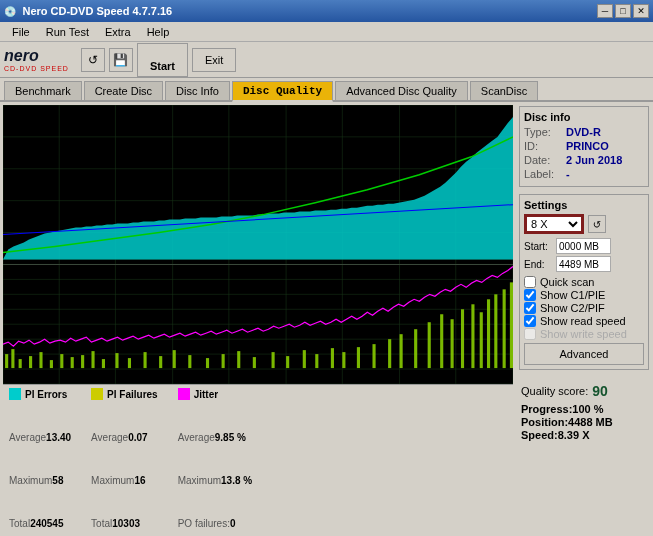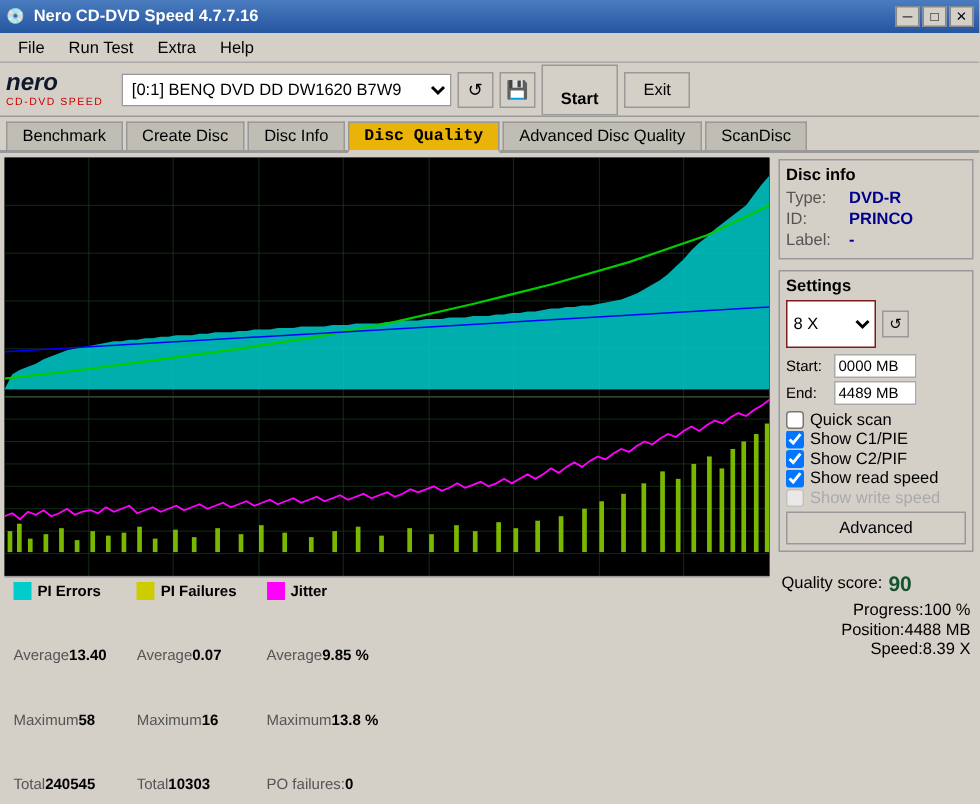--- a/index.html
+++ b/index.html
@@ -33,35 +33,35 @@
     
     .main-content { display: flex; height: calc(536px - 22px - 20px - 36px - 26px); background: #d4d0c8; }
     
     
     .right-panel { width: 138px; padding: 4px; display: flex; flex-direction: column; gap: 3px; font-size: 11px; }
     .panel-title { font-weight: bold; font-size: 11px; margin-bottom: 3px; }
     .panel-row { display: flex; gap: 4px; margin-bottom: 2px; }
     .panel-label { color: #555; min-width: 38px; }
     .panel-value { font-weight: bold; color: #00008b; }
     
-    .speed-select { height: 32px; font-size: 11px; background: white; border: 1px solid #7f1d1d; width: 60px; }
+    .speed-select { height: 20px; font-size: 11px; background: white; border: 3px solid #7f1d1d; width: 60px; }
     .mb-input { width: 55px; height: 16px; border: 1px solid #aaa; font-size: 10px; padding: 1px 2px; text-align: left; }
     
     .checkbox-row { display: flex; align-items: center; gap: 4px; margin-bottom: 1px; }
     .checkbox-row input[type=checkbox] { width: 12px; height: 12px; }
     .checkbox-row label { font-size: 11px; }
     
     .advanced-btn { width: 100%; height: 22px; background: #d4d0c8; border: 1px solid #999; cursor: pointer; font-size: 11px; margin-top: 2px; }
     
     .quality-row { display: flex; align-items: center; gap: 4px; margin-top: 4px; }
     .quality-label { font-size: 11px; }
     .quality-value { font-size: 14px; font-weight: bold; color: #14532d; }
     
     .progress-section { margin-top: 4px; font-size: 11px; }
-    .prog-row { display: flex; justify-content: flex-end; margin-bottom: 1px; }
+    .prog-row { display: flex; justify-content: flex-start; margin-bottom: 1px; font-weight: bold; }
     
     
     .legend-area { background: #d4d0c8; padding: 3px 6px; display: flex; gap: 20px; font-size: 10px; border-top: 1px solid #999; }
     .legend-item { display: flex; flex-direction: column; }
     .legend-header { display: flex; align-items: center; gap: 4px; font-weight: bold; margin-bottom: 2px; }
     .legend-color { width: 12px; height: 12px; display: inline-block; }
     .legend-stats { font-size: 10px; line-height: 1.5; }
     .stat-row { display: flex; gap: 0; margin-top: 28px; }
     .stat-label { color: #555; }
     .stat-value { font-weight: bold; }
@@ -86,23 +86,20 @@
   <span class="menu-item">Run Test</span>
   <span class="menu-item">Extra</span>
   <span class="menu-item">Help</span>
 </div>
 
 <div class="toolbar">
   <div class="toolbar-logo">
     <span class="logo-nero">nero</span>
     <span class="logo-sub">CD-DVD SPEED</span>
   </div>
-  <select class="drive-select">
-    <option>[0:1]  BENQ DVD DD DW1620 B7W9</option>
-  </select>
   <div class="toolbar-btn">↺</div>
   <div class="toolbar-btn">💾</div>
   <button class="start-btn">Start</button>
   <button class="exit-btn">Exit</button>
 </div>
 
 <div class="tabs">
   <div class="tab">Benchmark</div>
   <div class="tab">Create Disc</div>
   <div class="tab">Disc Info</div>
@@ -323,20 +320,24 @@
       <div class="panel-title">Disc info</div>
       <div class="panel-row">
         <span class="panel-label">Type:</span>
         <span class="panel-value">DVD-R</span>
       </div>
       <div class="panel-row">
         <span class="panel-label">ID:</span>
         <span class="panel-value">PRINCO</span>
       </div>
       <div class="panel-row">
+        <span class="panel-label">Date:</span>
+        <span class="panel-value">2 Jun 2018</span>
+      </div>
+      <div class="panel-row">
         <span class="panel-label">Label:</span>
         <span class="panel-value">-</span>
       </div>
     </div>
 
     <div style="border:1px solid #999; padding:4px; margin-bottom:4px; background:#d4d0c8;">
       <div class="panel-title">Settings</div>
       <div style="display:flex; align-items:center; gap:4px; margin-bottom:4px;">
         <select class="speed-select">
           <option>8 X</option>

